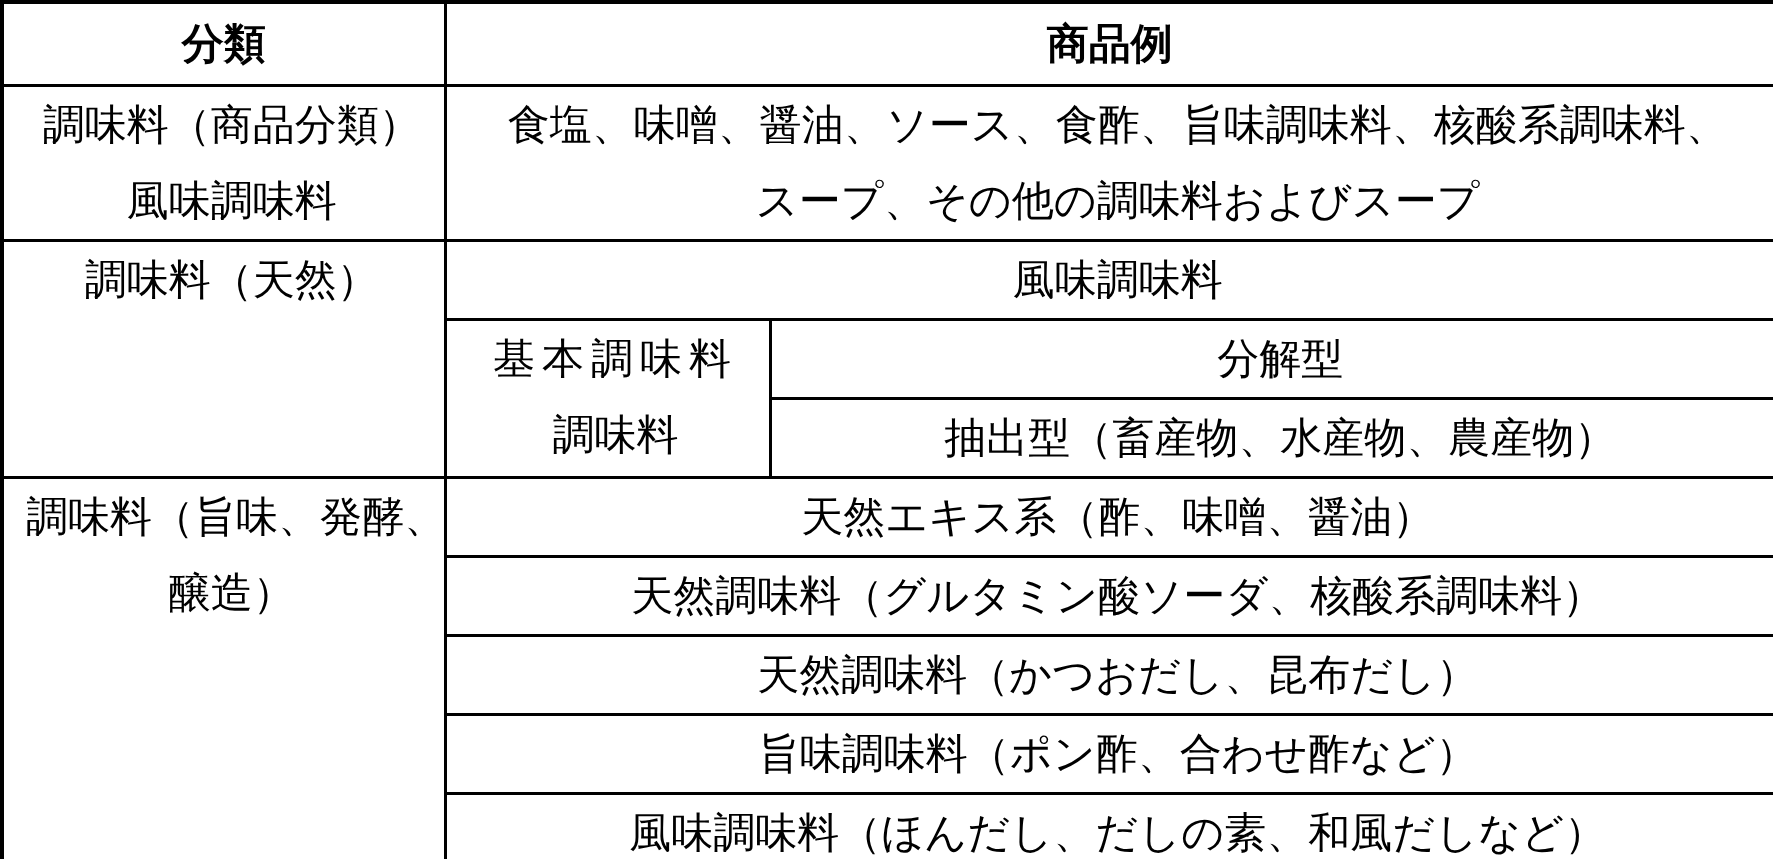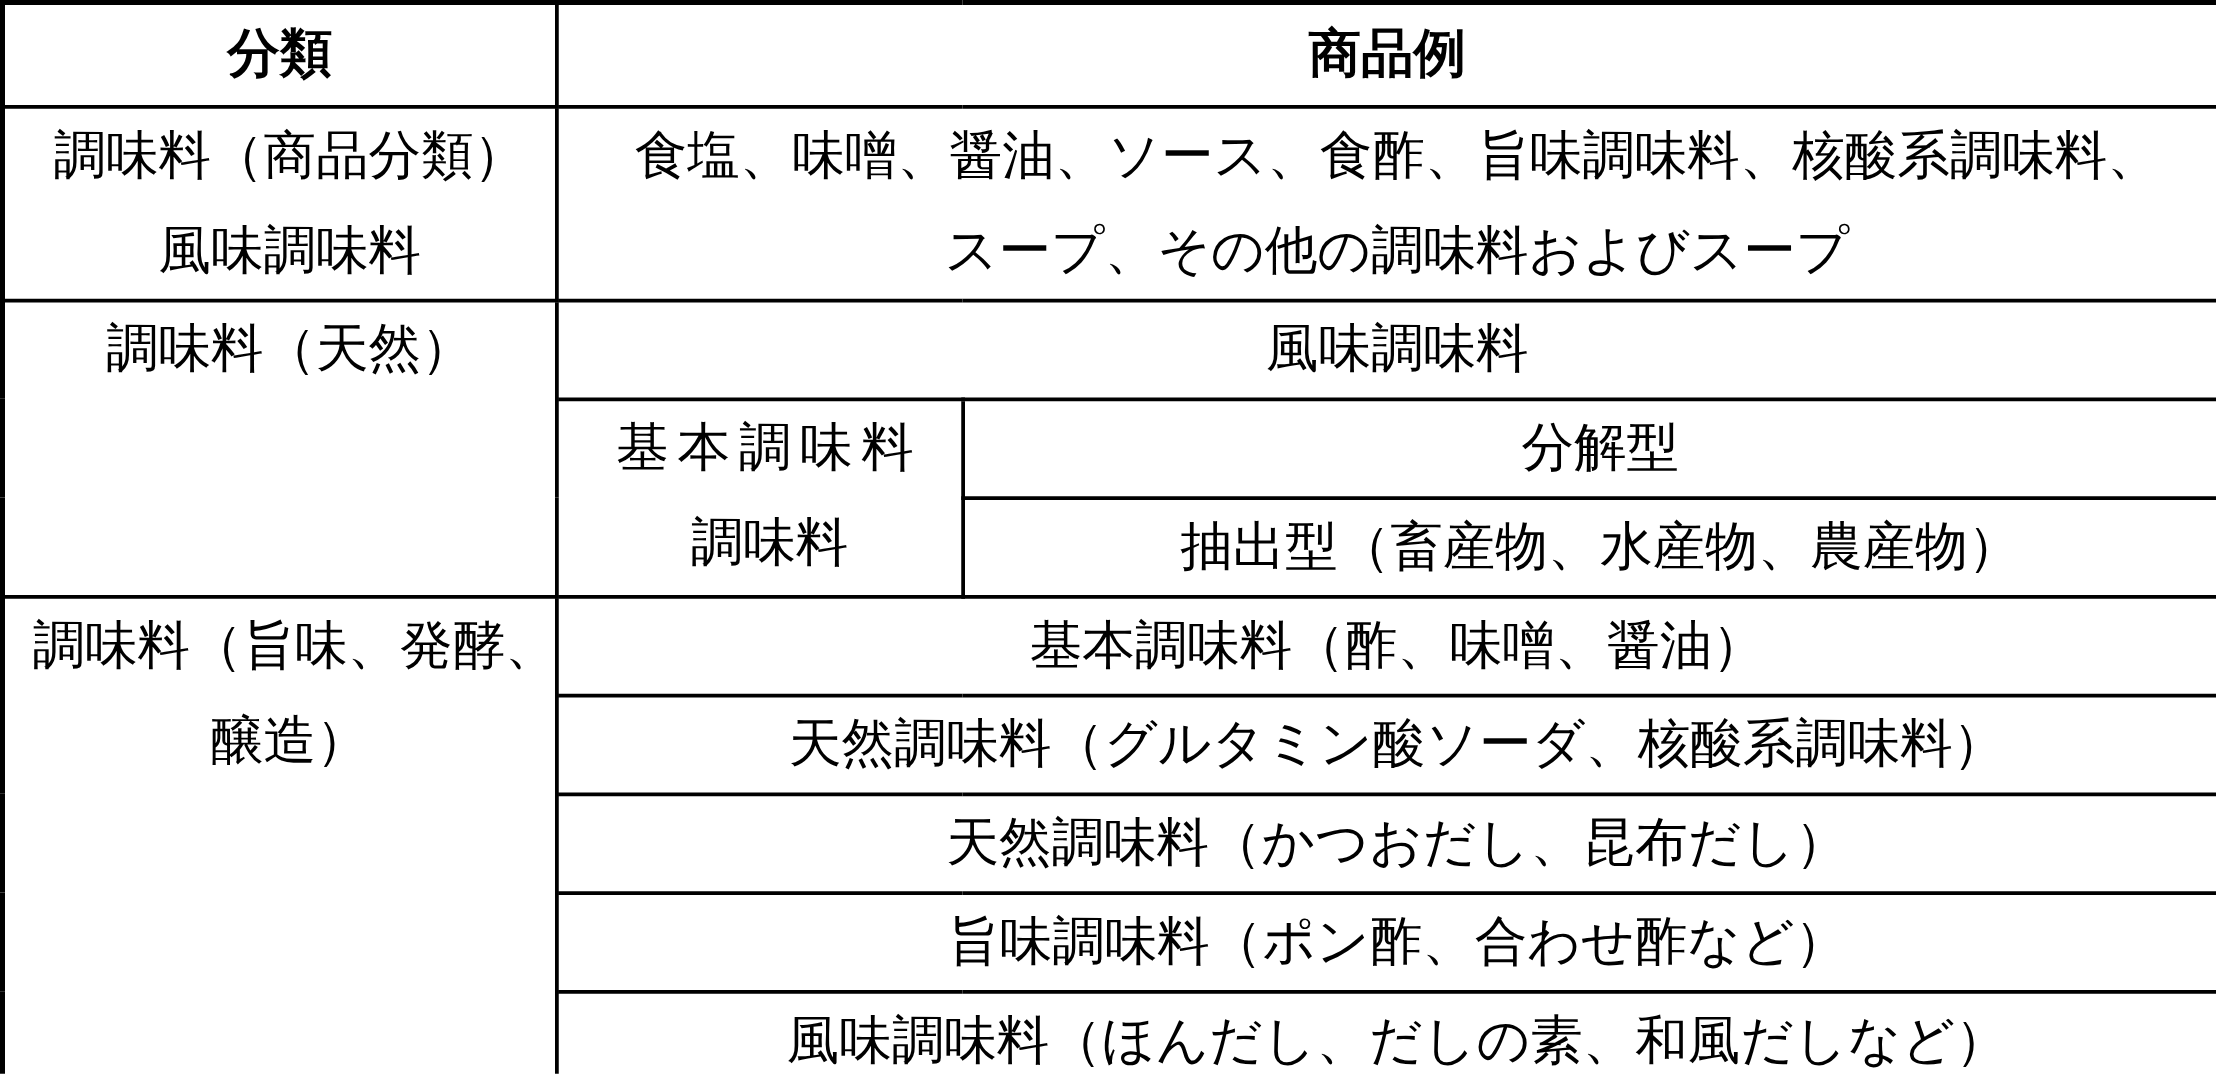--- a/index.html
+++ b/index.html
@@ -110,21 +110,21 @@
         <span class="line">抽出型（畜産物、水産物、農産物）</span>
       </td>
     </tr>
 
     <tr class="r3">
       <td rowspan="5">
         <span class="line">調味料（旨味、発酵、</span>
         <span class="line">醸造）</span>
       </td>
       <td colspan="2">
-        <span class="line">基本調味料（酢、味噌、醤油）</span>
+        <span class="line">天然エキス系（酢、味噌、醤油）</span>
       </td>
     </tr>
     <tr class="r3">
       <td colspan="2">
         <span class="line">天然調味料（グルタミン酸ソーダ、核酸系調味料）</span>
       </td>
     </tr>
     <tr class="r3">
       <td colspan="2">
         <span class="line">天然調味料（かつおだし、昆布だし）</span>

